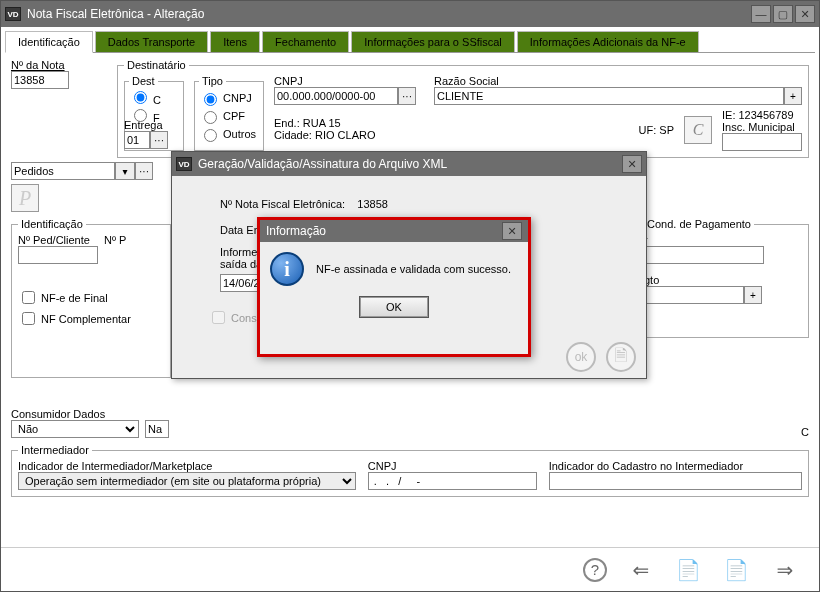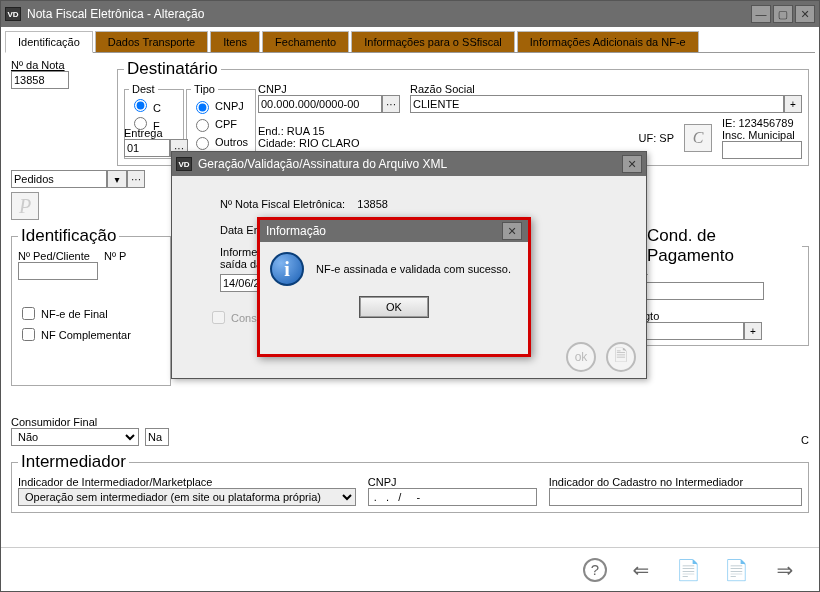--- a/index.html
+++ b/index.html
@@ -3,26 +3,26 @@
 <meta charset="utf-8">
 <style>
   * { box-sizing: border-box; font-family: Tahoma, Arial, sans-serif; }
   body { margin: 0; background: #fff; }
   .app-window { width: 820px; height: 592px; border: 1px solid #555; background: #fff; position: relative; }
   .titlebar { height: 26px; background: #6d6d6d; display: flex; align-items: center; padding: 0 4px; color: #fff; font-size: 12px; }
   .vd-badge { width: 16px; height: 14px; background: #3a3a3a; color: #fff; font-size: 8px; display: flex; align-items: center; justify-content: center; border: 1px solid #222; margin-right: 6px; font-weight: bold; }
   .titlebar-spacer { flex: 1; }
   .win-btn { width: 20px; height: 18px; background: #9c9c9c; border: 1px solid #555; margin-left: 2px; display: flex; align-items: center; justify-content: center; font-size: 11px; color: #333; cursor: pointer; }
   .tabs { display: flex; border-bottom: 1px solid #999; background: #fff; margin: 4px 4px 0 4px; font-size: 11px; }
-  .tab { padding: 4px 12px; border: 1px solid #bbb; border-bottom: none; margin-right: 2px; background: #a16207; cursor: pointer; }
+  .tab { padding: 4px 12px; border: 1px solid #bbb; border-bottom: none; margin-right: 2px; background: #4d7c0f; cursor: pointer; }
   .tab.active { background: #fff; border-bottom: 1px solid #fff; margin-bottom: -1px; }
   .content { padding: 6px 10px; font-size: 11px; position: relative; }
   .row { display: flex; gap: 6px; }
   fieldset { border: 1px solid #aaa; padding: 4px 6px 6px 6px; margin: 0; font-size: 11px; }
-  legend { font-size: 17px; padding: 0 3px; }
+  legend { font-size: 11px; padding: 0 3px; }
   .lbl { font-size: 11px; }
   .lbl.u { text-decoration: underline; }
   input[type=text], select { font-size: 11px; padding: 1px 2px; border: 1px solid #888; background: #fff; height: 18px; }
   .btn-dots { width: 18px; height: 18px; border: 1px solid #888; background: #eee; font-size: 10px; display: inline-flex; align-items: center; justify-content: center; cursor: pointer; }
   .ck { font-size: 11px; display: flex; align-items: center; gap: 3px; margin: 2px 0; }
   .square-btn { width: 28px; height: 28px; border: 1px solid #999; background: #f4f4f4; display: inline-flex; align-items: center; justify-content: center; font-size: 16px; color: #888; font-family: serif; }
   .bottom-bar { position: absolute; bottom: 0; left: 0; right: 0; height: 44px; border-top: 1px solid #ccc; display: flex; align-items: center; justify-content: flex-end; gap: 20px; padding: 0 20px; background: #fff; }
   .big-icon { width: 28px; height: 28px; display: inline-flex; align-items: center; justify-content: center; font-size: 20px; color: #666; cursor: pointer; }
 
   
@@ -67,21 +67,21 @@
   <div class="content">
 
     <div class="row">
       <div style="width:100px">
         <div class="lbl u">Nº da Nota</div>
         <input type="text" style="width: 58px;" value="13858">
       </div>
 
       <fieldset style="flex:1; position:relative;">
         <legend>Destinatário</legend>
-        <div class="row" style="gap:2px;">
+        <div class="row" style="gap:10px;">
           <fieldset style="width:60px;padding:1px 4px 2px 4px;">
             <legend class="lbl">Dest</legend>
             <label class="ck" style="display:inline"><input type="radio" checked="" style=""> <span>C</span></label>
             <label class="ck" style="display:inline"><input type="radio" style=""> <span>F</span></label>
           </fieldset>
           <fieldset style="width:70px;padding:1px 4px 2px 4px;">
             <legend class="lbl">Tipo</legend>
             <label class="ck">
                 <input type="radio" checked="" style=""> 
                 <span>CNPJ</span>
@@ -119,30 +119,30 @@
                 <div class="lbl">Insc. Municipal</div>
                 <input type="text" style="width: 80px;">
               </div>
             </div>
           </div>
         </div>
 
         <div style="position:absolute;left:6px;top:48px;">
           <div class="lbl">Entrega</div>
           <div style="display:flex">
-            <input type="text" style="width: 46px;" value="01">
+            <input type="text" style="width: 26px;" value="01">
             <span class="btn-dots">···</span>
           </div>
         </div>
       </fieldset>
     </div>
 
     <div class="row" style="margin-top:4px;align-items:flex-end;">
       <div style="display:flex">
-        <input type="text" style="width: 96px;" value="Pedidos">
+        <input type="text" style="width: 104px;" value="Pedidos">
         <span class="btn-dots" style="width:20px">▾</span>
         <span class="btn-dots">···</span>
       </div>
     </div>
     <div style="margin-top:4px">
       <div class="square-btn" style="color:#ccc;font-style:italic;font-family:serif;font-size:20px">P</div>
     </div>
 
     <div class="row" style="margin-top:6px">
       <fieldset style="width:160px;height:160px">
@@ -177,21 +177,21 @@
         <div class="lbl">gto</div>
         <div style="display:flex">
           <input type="text" style="width: 100px;">
           <span class="btn-dots">+</span>
         </div>
       </fieldset>
     </div>
 
     <div class="row" style="margin-top:30px;align-items:flex-end">
       <div>
-        <div class="lbl">Consumidor Final</div>
+        <div class="lbl">Consumidor Dados</div>
         <select style="width:128px">
           <option>Não</option>
         </select>
       </div>
       <div style="display:flex;align-items:flex-end">
         <input type="text" style="width: 24px;" value="Na">
       </div>
       <div style="flex:1"></div>
       <span class="lbl">C</span>
     </div>

